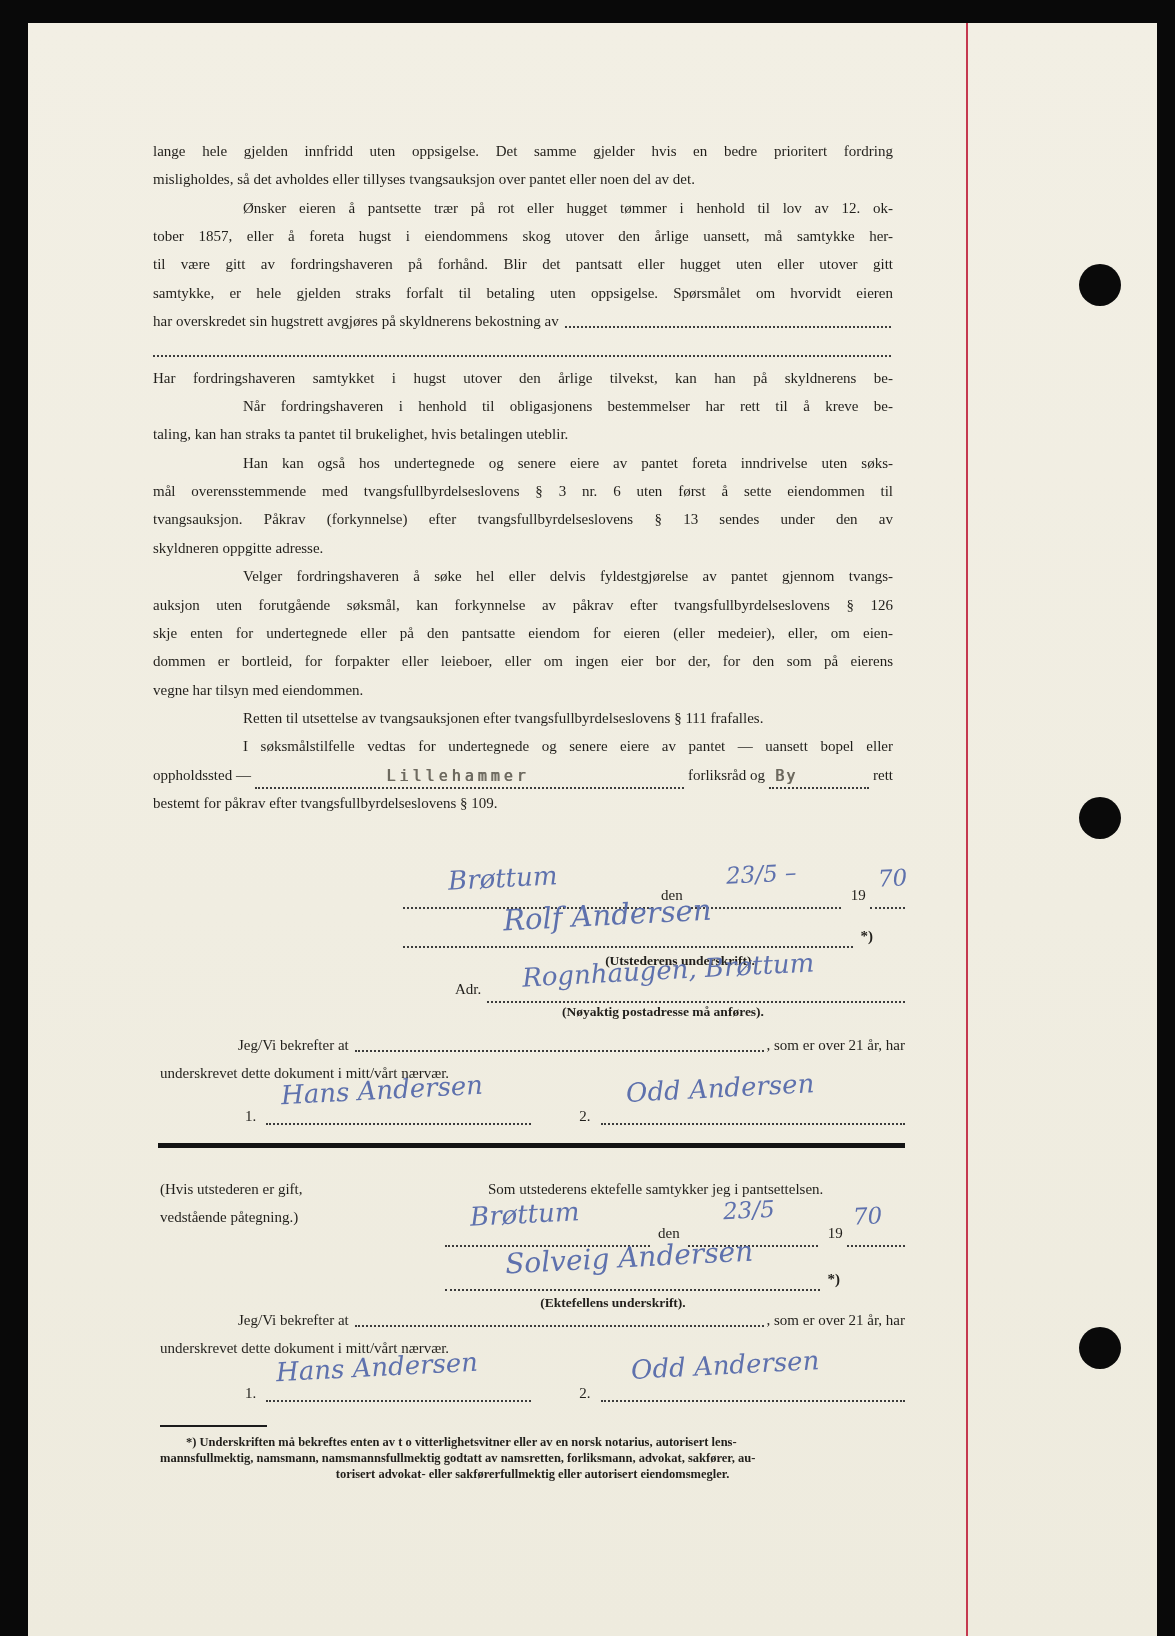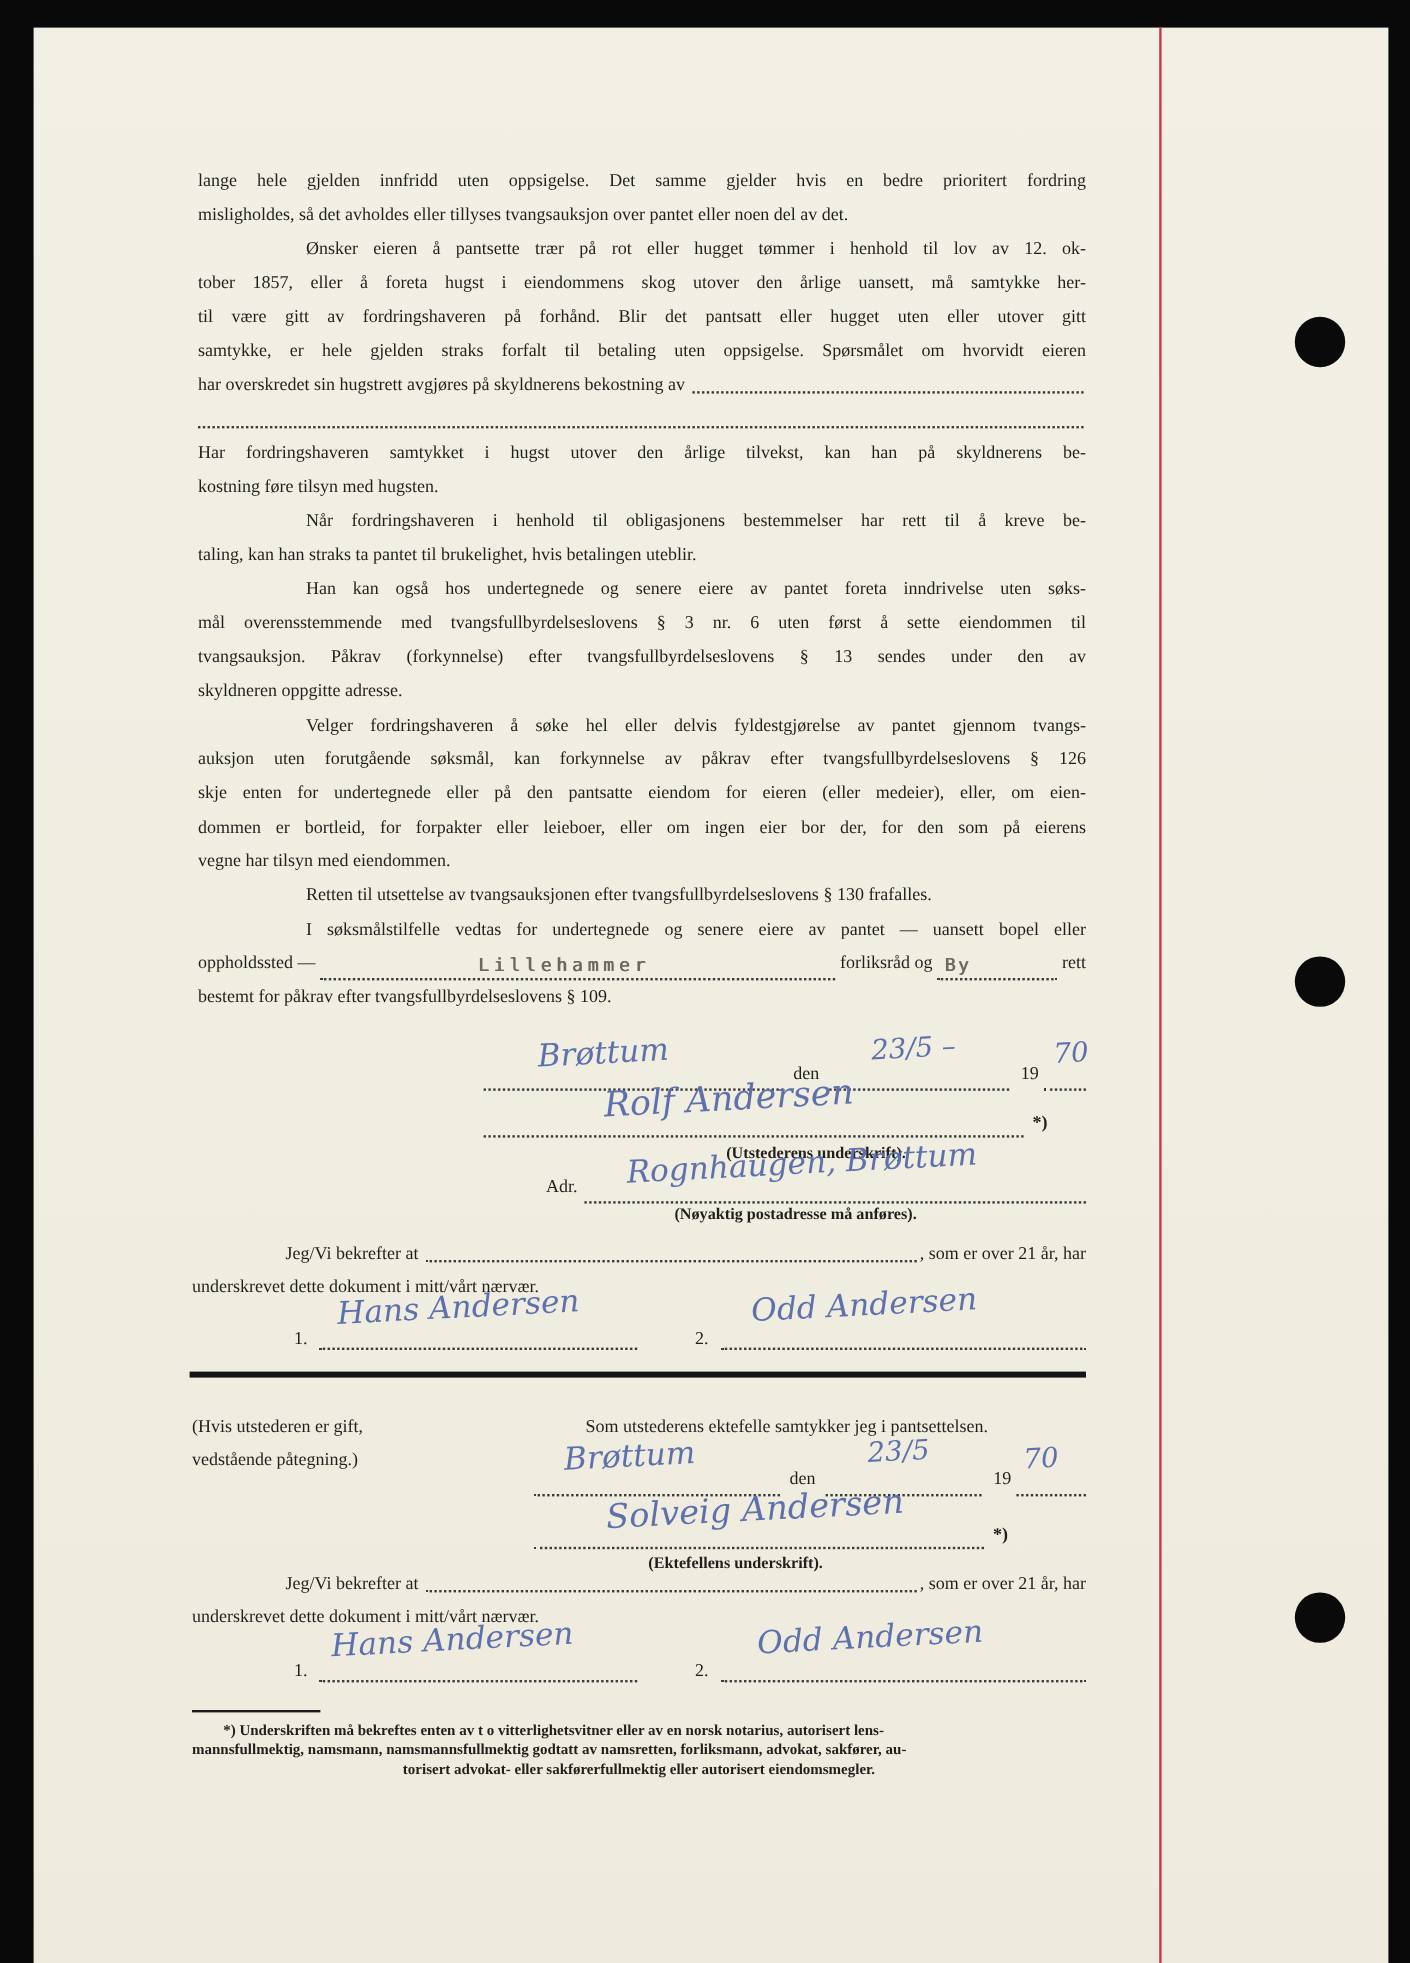--- a/index.html
+++ b/index.html
@@ -9,21 +9,21 @@
     font-family:"Liberation Serif","DejaVu Serif",serif;
   }
   .paper{
     position:absolute;left:28px;top:23px;width:1129px;height:1613px;
     background:linear-gradient(180deg,#f2efe4 0%,#f0ede1 55%,#eeebde 100%);
     color:#211f1b;
   }
   .redline{position:absolute;top:0;bottom:0;width:2px;background:#c5394f;left:938px;}
   .hole{position:absolute;width:42px;height:42px;border-radius:50%;background:#0a0a0a;left:1051px;}
   
-  .textblock{position:absolute;left:137px;top:114px;width:740px;font-size:15px;}
+  .textblock{position:absolute;left:125px;top:114px;width:740px;font-size:15px;}
   .bl{height:28.35px;line-height:28.35px;white-space:nowrap;}
   .j{text-align:justify;white-space:normal;}
   .j::after{content:"";display:inline-block;width:100%;height:0;}
   .ind{text-indent:90px;}
   .fx{display:flex;align-items:flex-end;white-space:nowrap;}
   .dots{flex:1;border-bottom:2px dotted #3b3b3b;height:2px;margin:0 2px 7px 6px;}
   .dotfill{position:relative;border-bottom:2px dotted #3b3b3b;height:22px;}
   .plab{flex:0 0 auto;line-height:28.35px;}
   
   .frow{position:absolute;display:flex;align-items:flex-end;font-size:15px;}
@@ -63,33 +63,32 @@
     <div class="bl j">til være gitt av fordringshaveren på forhånd. Blir det pantsatt eller hugget uten eller utover gitt</div>
     <div class="bl j">samtykke, er hele gjelden straks forfalt til betaling uten oppsigelse. Spørsmålet om hvorvidt eieren</div>
     <div class="bl fx">
       <span class="plab">har overskredet sin hugstrett avgjøres på skyldnerens bekostning av</span>
       <span class="dots"></span>
     </div>
     <div class="bl fx">
       <span class="dots" style="margin-left:0"></span>
     </div>
     <div class="bl j">Har fordringshaveren samtykket i hugst utover den årlige tilvekst, kan han på skyldnerens be-</div>
-    <div class="bl">kostning føre tilsyn med hugsten.</div>
     <div class="bl j ind">Når fordringshaveren i henhold til obligasjonens bestemmelser har rett til å kreve be-</div>
     <div class="bl">taling, kan han straks ta pantet til brukelighet, hvis betalingen uteblir.</div>
     <div class="bl j ind">Han kan også hos undertegnede og senere eiere av pantet foreta inndrivelse uten søks-</div>
     <div class="bl j">mål overensstemmende med tvangsfullbyrdelseslovens § 3 nr. 6 uten først å sette eiendommen til</div>
     <div class="bl j">tvangsauksjon. Påkrav (forkynnelse) efter tvangsfullbyrdelseslovens § 13 sendes under den av</div>
     <div class="bl">skyldneren oppgitte adresse.</div>
     <div class="bl j ind">Velger fordringshaveren å søke hel eller delvis fyldestgjørelse av pantet gjennom tvangs-</div>
     <div class="bl j">auksjon uten forutgående søksmål, kan forkynnelse av påkrav efter tvangsfullbyrdelseslovens § 126</div>
     <div class="bl j">skje enten for undertegnede eller på den pantsatte eiendom for eieren (eller medeier), eller, om eien-</div>
     <div class="bl j">dommen er bortleid, for forpakter eller leieboer, eller om ingen eier bor der, for den som på eierens</div>
     <div class="bl">vegne har tilsyn med eiendommen.</div>
-    <div class="bl ind">Retten til utsettelse av tvangsauksjonen efter tvangsfullbyrdelseslovens § 130 frafalles.</div>
+    <div class="bl ind">Retten til utsettelse av tvangsauksjonen efter tvangsfullbyrdelseslovens § 111 frafalles.</div>
     <div class="bl j ind">I søksmålstilfelle vedtas for undertegnede og senere eiere av pantet — uansett bopel eller</div>
     <div class="bl fx">
       <span class="plab">oppholdssted —</span>
       <span class="dotfill" style="flex:3.2;margin:0 4px">
         <span class="typed" style="left:50%;transform:translateX(-58%)">Lillehammer</span>
       </span>
       <span class="plab">forliksråd og</span>
       <span class="dotfill" style="width:100px;flex:0 0 auto;margin:0 4px">
         <span class="typed" style="left:6px;letter-spacing:2px">By</span>
       </span>

